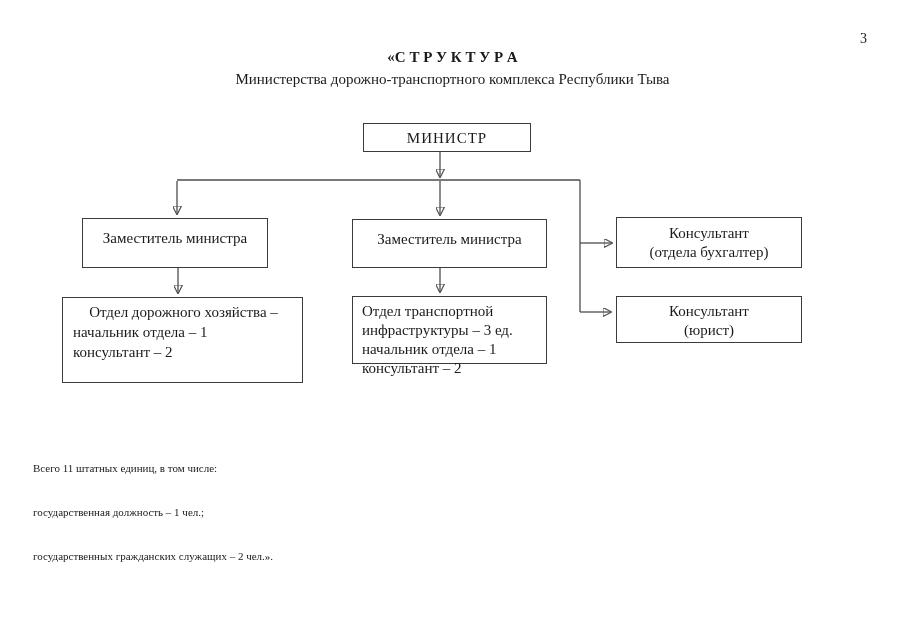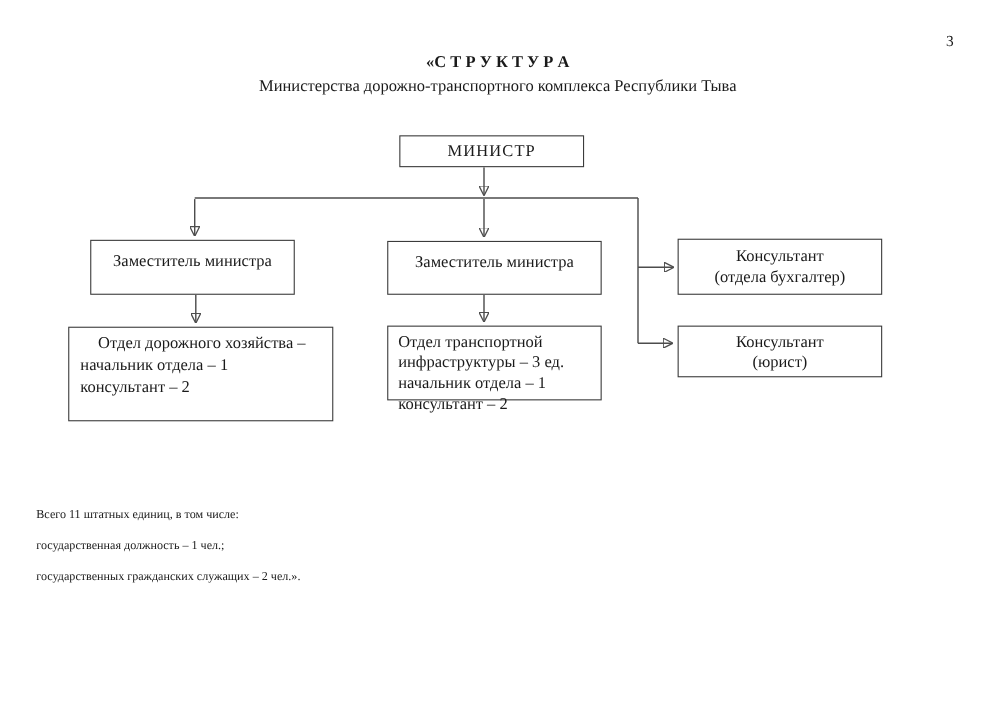--- a/index.html
+++ b/index.html
@@ -66,21 +66,21 @@
   }
   .consultant1-box { left: 616px; top: 217px; width: 186px; height: 51px; padding-top: 6px; text-align: center; line-height: 19px; }
   .consultant2-box { left: 616px; top: 296px; width: 186px; height: 47px; padding-top: 5px; text-align: center; line-height: 19px; }
   .footer {
     position: absolute;
     left: 33px;
     top: 461px;
     font-size: 11px;
   }
   .footer .f-line { margin-bottom: 12px; line-height: 15px; padding-bottom: 1px; }
-  .footer .f-line + .f-line { margin-top: 12px; }
+  .footer .f-line + .f-line { margin-top: 28px; }
 </style>
 </head>
 <body>
 
 <div class="page">
 
   <div class="page-number">3</div>
 
   <div class="title title-1">«С Т Р У К Т У Р А</div>
   <div class="title title-2">Министерства дорожно-транспортного комплекса Республики Тыва</div>

